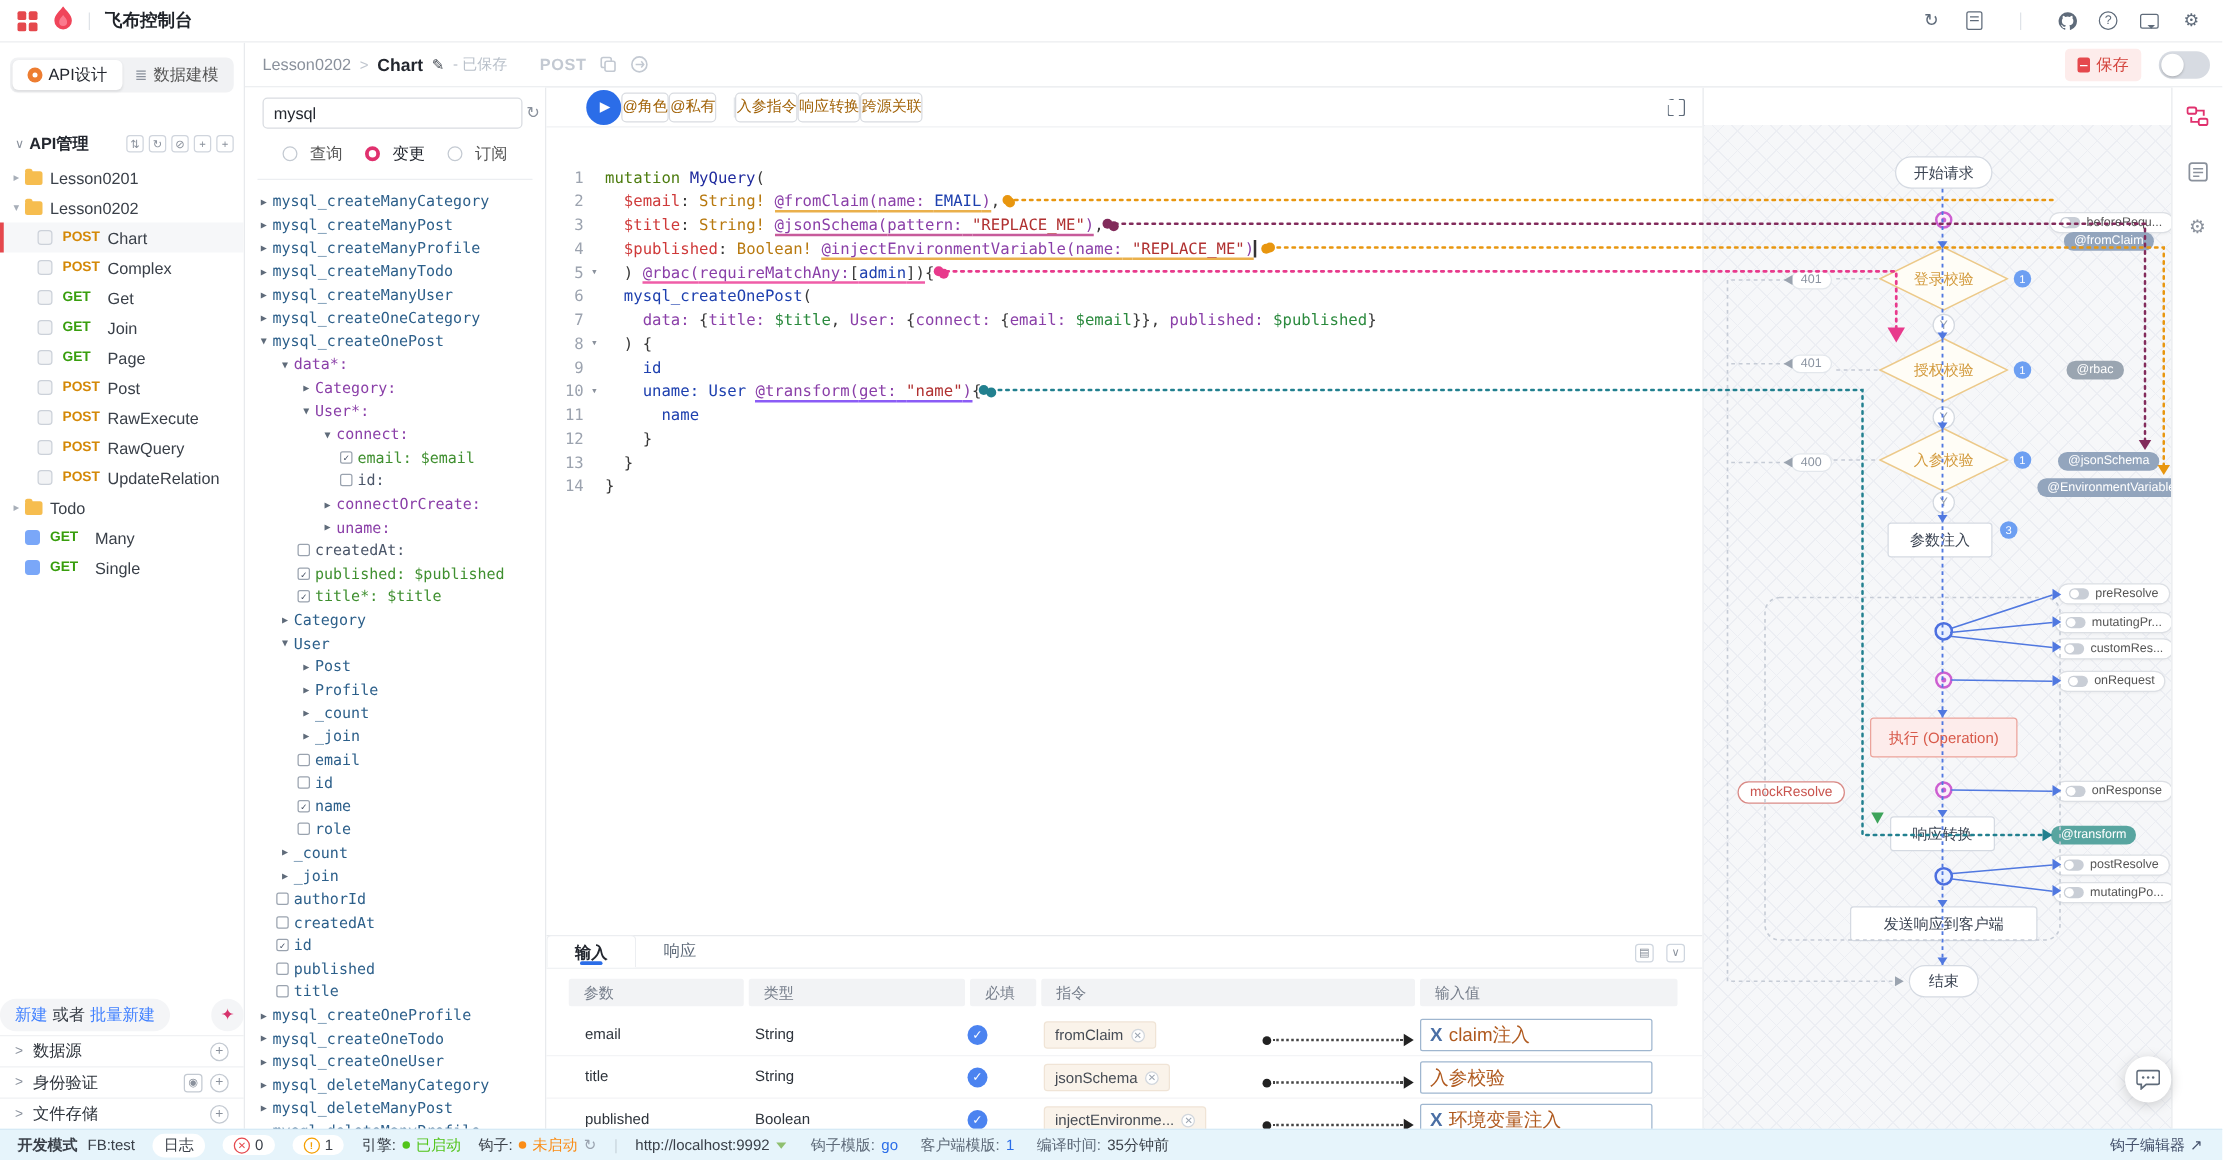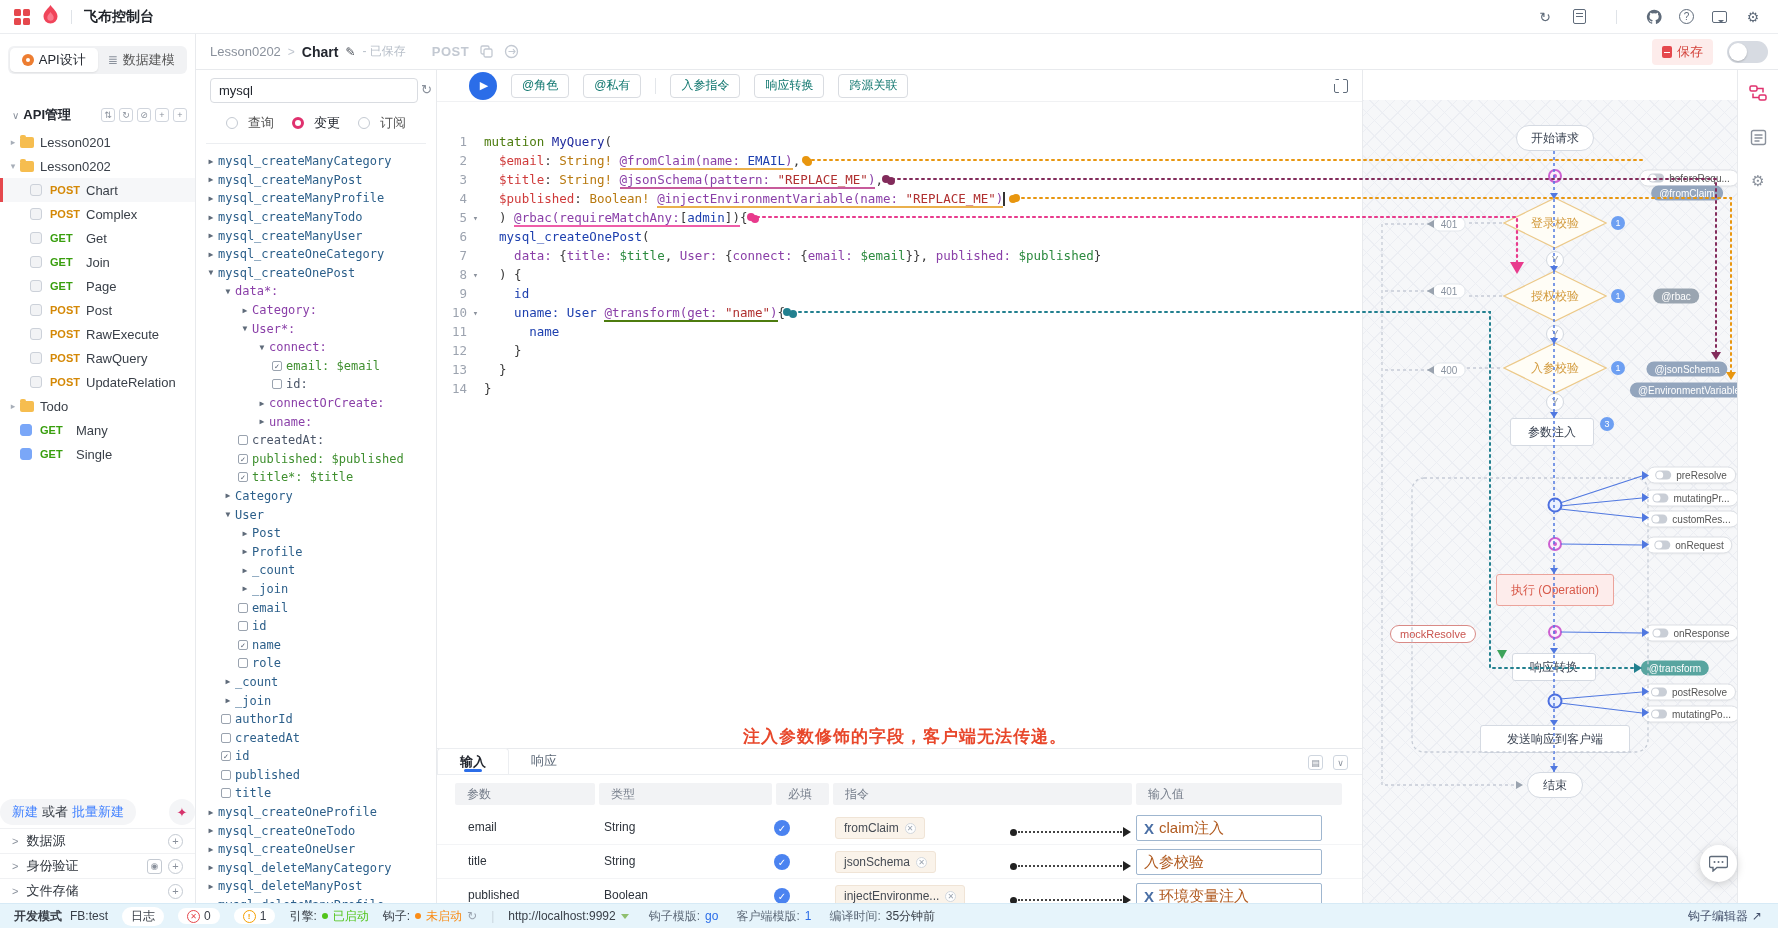--- a/index.html
+++ b/index.html
@@ -82,34 +82,34 @@
   #ops-divider{position:absolute;left:10px;right:10px;top:73px;height:1px;background:#eceef1}
   #ops-tree{position:absolute;left:0;right:0;top:82px;bottom:0;overflow:hidden;font-family:"DejaVu Sans Mono","Liberation Mono",monospace;font-size:12px}
   .op-row{height:18.6px;display:flex;align-items:center;cursor:pointer;white-space:nowrap}
   .op-mk{width:14px;font-size:8px;color:#5f6b7a;text-align:center;flex:none}
   .op-cb{width:10px;height:10px;border:1px solid #9aa3af;border-radius:2px;margin-right:4px;flex:none;font-size:8px;line-height:9px;text-align:center;color:#4a5568;background:#fff}
   .c-b{color:#2c5f8a}.c-p{color:#8a3fa8}.c-g{color:#3f8f2f}.c-n{color:#4a5568}
   
   #main{position:absolute;left:437px;top:70px;width:925px;bottom:25px;background:#fff;z-index:2}
   #toolbar{position:absolute;left:0;right:0;top:0;height:32px;display:flex;align-items:center;border-bottom:1px solid #f0f1f3}
   #play-btn{width:28px;height:28px;border-radius:50%;background:#2b6de8;color:#fff;display:flex;align-items:center;justify-content:center;font-size:11px;margin-left:32px;cursor:pointer;padding-left:2px}
-  .tbtn{height:24px;border:1px solid #d9dce1;border-radius:4px;background:#fff;font-size:12px;color:#0f766e;padding:0 10px;margin-left:14px;display:flex;align-items:center;cursor:pointer}
+  .tbtn{height:24px;border:1px solid #d9dce1;border-radius:4px;background:#fff;font-size:12px;color:#a16207;padding:0 0;margin-left:0;display:flex;align-items:center;cursor:pointer}
   .tb-sep{width:1px;height:16px;background:#e3e6ea;margin-left:14px}
   #ed-expand{position:absolute;right:14px;top:9px;width:14px;height:14px;cursor:pointer}
   #ed-expand:before{content:"";position:absolute;inset:0;border:1.5px solid #5f6b7a;border-radius:2px;clip-path:polygon(0 0,35% 0,35% 35%,0 35%,0 100%,35% 100%,35% 65%,0 65%,100% 65%,65% 65%,65% 100%,100% 100%,100% 0,65% 0,65% 35%,100% 35%)}
   #editor{position:absolute;left:0;right:0;top:32px;height:646px;padding-top:30px}
   .ed-line{height:19px;display:flex;align-items:center;font-size:12.5px}
   .ed-num{width:30px;text-align:right;color:#9ca3af;font-family:"DejaVu Sans Mono",monospace;flex:none}
   .ed-fold{width:17px;text-align:center;color:#8a919c;font-size:9px;flex:none}
   .ed-code{white-space:pre;font-family:"DejaVu Sans Mono","Liberation Mono",monospace}
   .tk-kw{color:#4d7c0f}.tk-nm{color:#1f2a9e}.tk-var{color:#cf3a3a}.tk-typ{color:#b8790f}
   .tk-dir{color:#8a3fa8}.tk-key{color:#8a3fa8}.tk-str{color:#b03030}.tk-ref{color:#2b8a3e}
   .tk-fld{color:#1e40af}.tk-p{color:#383838}
   .u-uo{border-bottom:2px solid #eab04c}.u-um{border-bottom:2px solid #c75b9b}
-  .u-up{border-bottom:2px solid #ef5da8}.u-ut{border-bottom:2px solid #4d7c0f}
+  .u-up{border-bottom:2px solid #ef5da8}.u-ut{border-bottom:2px solid #8b5cf6}
   .ed-cursor{display:inline-block;width:1.5px;height:14px;background:#333;vertical-align:middle}
   #annotation{position:absolute;left:306px;top:655px;font-size:17px;font-weight:bold;color:#e8472b;letter-spacing:1px;z-index:4}
   
   #io{position:absolute;left:0;right:0;top:678px;bottom:0;border-top:1px solid #e8eaed;background:#fff}
   #io-tabs{position:absolute;left:0;right:0;top:0;height:26px;border-bottom:1px solid #eceef1;display:flex;align-items:flex-end}
   .io-tab{height:26px;display:flex;align-items:center;justify-content:center;padding:0 22px;font-size:13px;color:#5f6b7a;cursor:pointer;position:relative}
   .io-tab.active{color:#23272f;font-weight:bold;border:1px solid #eceef1;border-bottom:none;background:#fff;border-radius:4px 4px 0 0}
   .io-tab.active:after{content:"";position:absolute;bottom:2px;left:50%;margin-left:-9px;width:18px;height:3px;background:#2b6de8;border-radius:2px}
   .io-tools{position:absolute;right:14px;top:6px;display:flex;gap:10px}
   .io-tool{width:15px;height:15px;border:1px solid #cfd6df;border-radius:3px;color:#8a919c;font-size:9px;display:flex;align-items:center;justify-content:center;cursor:pointer}
@@ -627,21 +627,20 @@
         <span class="ed-num">13</span>
         <span class="ed-fold"></span>
         <span class="ed-code"><span class="tk-p">  }</span></span>
       </div>
       <div class="ed-line">
         <span class="ed-num">14</span>
         <span class="ed-fold"></span>
         <span class="ed-code"><span class="tk-p">}</span></span>
       </div>
     </div>
-  <div id="annotation">注入参数修饰的字段，客户端无法传递。</div>
   <div id="io">
     <div id="io-tabs">
         <div class="io-tab active">输入</div>
         <div class="io-tab">响应</div>
       </div>
     <div class="io-tools">
       <span class="io-tool">▤</span>
       <span class="io-tool">∨</span>
     </div>
     <div id="io-head">

